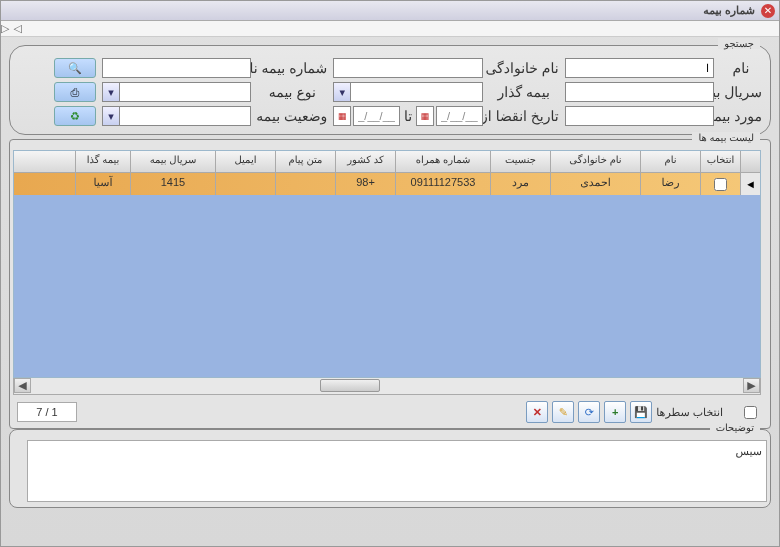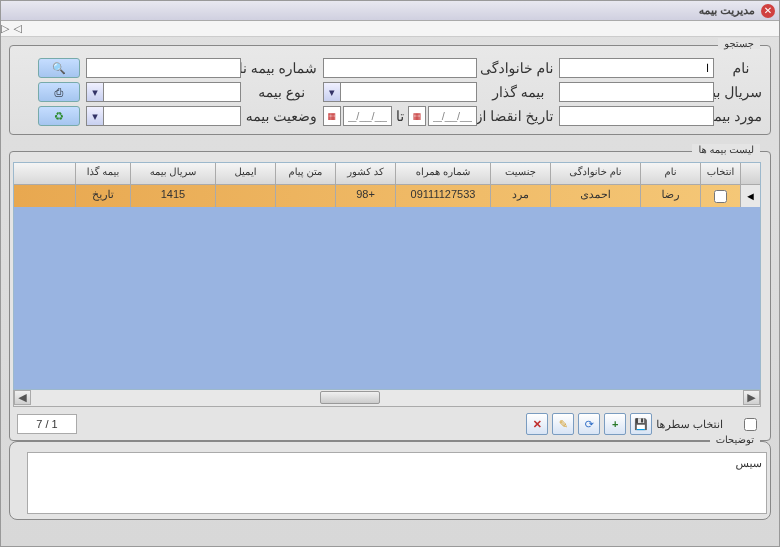--- a/index.html
+++ b/index.html
@@ -3,21 +3,21 @@
 <meta charset="utf-8">
 <style>
 * { margin: 0; padding: 0; box-sizing: border-box; font-family: Tahoma, Arial, sans-serif; font-size: 11px; }
 body { background: #e8e8e8; direction: rtl; }
 .window { width: 780px; height: 547px; background: linear-gradient(to bottom, #e0e0e0, #d8d8d8); border: 1px solid #999; }
 .titlebar { height: 20px; background: linear-gradient(to bottom, #e8e8f0, #d0d0e0); display: flex; align-items: center; padding: 0 4px; border-bottom: 1px solid #aaa; }
 .titlebar .close { width: 14px; height: 14px; background: #d04040; border-radius: 50%; color: #fff; display: flex; align-items: center; justify-content: center; font-size: 10px; margin-left: 4px; cursor: pointer; }
 .titlebar .title { color: #444; font-weight: bold; margin-right: 2px; }
 .toolbar { height: 16px; background: #f5f5f5; border-bottom: 1px solid #ccc; display: flex; justify-content: flex-end; padding-right: 6px; gap: 4px; align-items: center; color: #666; }
 .content { padding: 8px; }
-.fieldset { border: 1px solid #888; border-radius: 4px; background: linear-gradient(to bottom, #e8e8e8, #e0e0e0); margin-bottom: 16px; position: relative; padding: 12px 8px 8px 0; }
+.fieldset { border: 1px solid #888; border-radius: 16px; background: linear-gradient(to bottom, #e8e8e8, #e0e0e0); margin-bottom: 4px; position: relative; padding: 12px 8px 8px 16px; }
 .legend { position: absolute; top: -8px; right: 10px; background: #e4e4e4; padding: 0 6px; color: #333; font-size: 10px; }
 .search-grid { display: grid; grid-template-columns: 42px 1fr 70px 1fr 70px 1fr 70px; gap: 4px 6px; align-items: center; }
 .lbl { color: #333; text-align: center; white-space: nowrap; font-size: 14px; }
 .inp { height: 20px; border: 1px solid #888; background: #fff; padding: 0 4px; width: 100%; }
 .combo { display: flex; }
 .combo .dd { width: 18px; height: 20px; background: linear-gradient(to bottom,#f0f0ff,#c8d0f0); border: 1px solid #888; display:flex; align-items:center; justify-content:center; cursor:pointer; color:#336; }
 .combo .inp { border-left: none; flex:1; }
 .btn-icon { width: 42px; height: 20px; background: linear-gradient(to bottom,#c5ddff,#a5c5ef); border: 1px solid #7aa; border-radius: 3px; display: flex; align-items: center; justify-content: center; cursor: pointer; }
 .date-wrap { display:flex; align-items:center; gap:2px; }
 .date-wrap .cal { width:18px; height:20px; border:1px solid #888; background:#fff; display:flex; align-items:center; justify-content:center; cursor:pointer; color:#c02020; font-size:9px; }
@@ -55,21 +55,21 @@
 .pager { width:60px; height:20px; border:1px solid #aaa; background:#fff; display:flex; align-items:center; justify-content:center; color:#333; }
 .desc-box { border:1px solid #888; border-radius:8px; background:#e4e4e4; position:relative; padding:10px 3px 3px 17px; }
 .desc-area { width:100%; height:62px; border:1px solid #aaa; background:#fff; padding:4px; resize:none; text-align:right; color:#333; }
 </style>
 </head>
 <body>
 
 <div class="window">
   <div class="titlebar">
     <span class="close">✕</span>
-    <span class="title">مدیریت بیمه</span>
+    <span class="title">شماره بیمه</span>
   </div>
   <div class="toolbar">
     <span>◁</span>
     <span>▷</span>
   </div>
   <div class="content">
 
     <div class="fieldset">
       <div class="legend">جستجو</div>
       <div class="search-grid">
@@ -147,21 +147,21 @@
               <input type="checkbox" style="">
             </div>
           <div class="gc c1">رضا</div>
           <div class="gc c2">احمدی</div>
           <div class="gc c3">مرد</div>
           <div class="gc c4">09111127533</div>
           <div class="gc c5">+98</div>
           <div class="gc c6"></div>
           <div class="gc c7"></div>
           <div class="gc c9">1415</div>
-          <div class="gc c10">تاریخ</div>
+          <div class="gc c10">آسیا</div>
         </div>
       </div>
       <div class="hscroll">
         <div class="arr r">▶</div>
         <div class="thumb"></div>
         <div class="arr l">◀</div>
       </div>
       <div class="footer-row">
         <div class="footer-left">
           <label class="chk-lbl">

